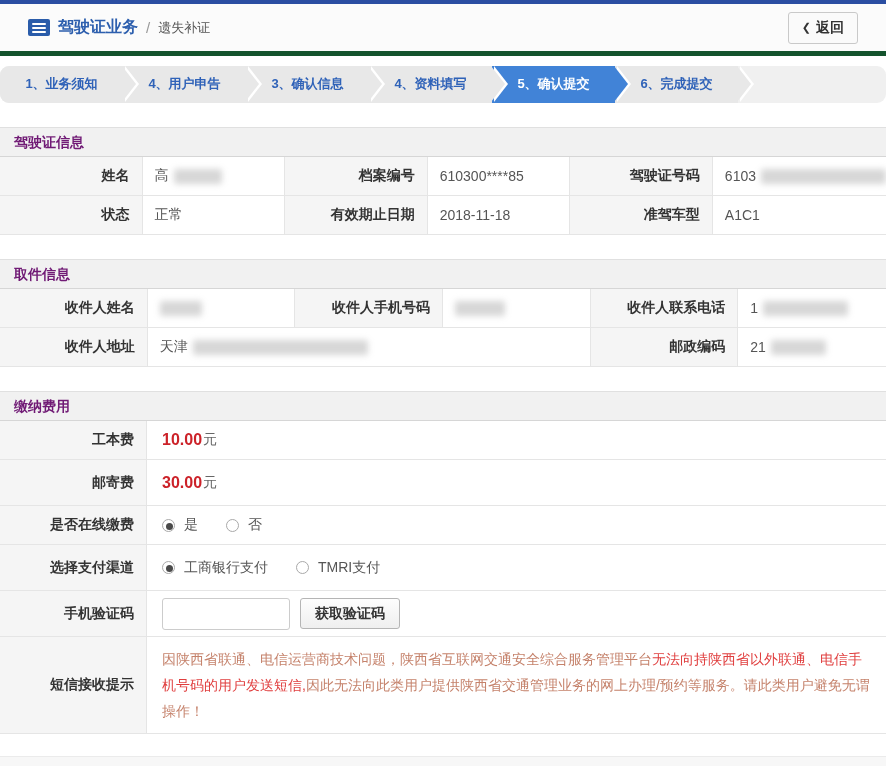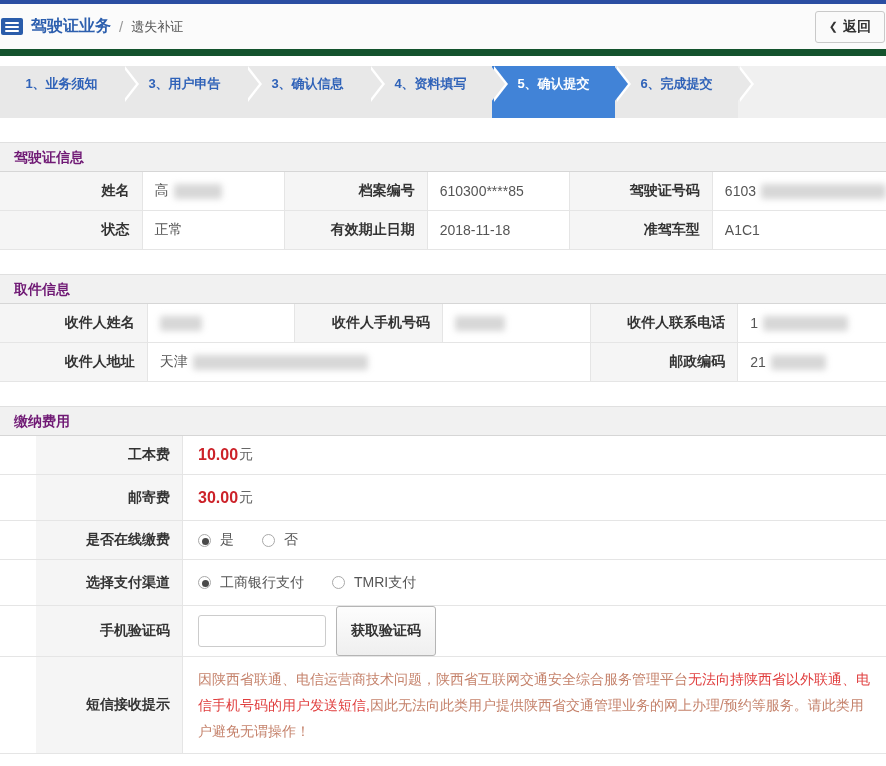--- a/index.html
+++ b/index.html
@@ -1,37 +1,37 @@
 <!DOCTYPE html>
 <html><head>
 <meta charset="utf-8">
 <style>
   * { box-sizing: border-box; }
   body { margin:0; width:886px; background:#fff; color:#333;
          font-family:"Liberation Sans", sans-serif; font-size:14px; }
   .topbar { height:4px; background:#2b4ea2; }
 
   
-  .hdr { height:52px; background:#fbfbfb; border-bottom:7px solid #14532d;
-         display:flex; align-items:center; justify-content:space-between; padding:0 1px; }
+  .hdr { height:52px; background:#fbfbfb; border-bottom:5px solid #14532d;
+         display:flex; align-items:center; justify-content:space-between; padding:0 28px; }
   .hdr-left { display:flex; align-items:center; gap:8px; }
   .doc-icon { width:22px; height:17px; background:#2a5caa; border-radius:2px;
               display:inline-flex; flex-direction:column; justify-content:center;
               gap:2px; padding:3px 4px; }
   .doc-icon i { display:block; height:2px; background:#fff; border-radius:1px; }
   .hdr-title { color:#2d5fae; font-size:16px; font-weight:bold; }
   .hdr-divider { color:#999; font-size:15px; }
   .hdr-sub { color:#555; font-size:13px; }
   .back-btn { background:#fafafa; border:1px solid #c9c9c9; border-radius:3px;
               padding:6px 13px; font-size:14px; color:#333; display:flex;
               align-items:center; gap:5px; cursor:pointer; font-weight:bold; }
   .back-chev { font-size:11px; font-weight:normal; }
 
   
-  .steps { display:flex; background:#f0f0f0; height:52px; margin-top:10px; overflow:hidden; }
+  .steps { display:flex; background:#f0f0f0; height:37px; margin-top:10px; overflow:hidden;border-radius:9px; }
   .step { position:relative; flex:0 0 123px; text-align:center; line-height:36px;
           background:#e8e8e8; color:#2f62b8; font-weight:bold; font-size:13px; }
   .step::before { content:""; position:absolute; top:0; right:-16px;
       border-top:18px solid transparent; border-bottom:18px solid transparent;
       border-left:14px solid #fff; z-index:1; }
   .step::after { content:""; position:absolute; top:0; right:-13px;
       border-top:18px solid transparent; border-bottom:18px solid transparent;
       border-left:14px solid #e8e8e8; z-index:2; }
   .step:nth-child(1){z-index:6}.step:nth-child(2){z-index:5}.step:nth-child(3){z-index:4}
   .step:nth-child(4){z-index:3}.step:nth-child(5){z-index:2}.step:nth-child(6){z-index:1}
@@ -49,36 +49,36 @@
   .lbl { background:#f5f5f5; justify-content:flex-end; padding-right:12px;
          font-weight:bold; color:#333; border-right:1px solid #e5e5e5; }
   .val { background:#fff; padding-left:12px; color:#555; }
   .val:not(.noR){ border-right:1px solid #e5e5e5; }
   .span3 { grid-column: span 3; }
 
   
   .prow { display:flex; border-bottom:1px solid #e5e5e5; min-height:39px; }
   .plbl { flex:0 0 147px; background:#f5f5f5; border-right:1px solid #e5e5e5;
           display:flex; align-items:center; justify-content:flex-end;
-          padding-right:12px; font-weight:bold; color:#333;margin-left:36px; }
+          padding-right:12px; font-weight:bold; color:#333; }
   .pval { flex:1; display:flex; align-items:center; padding-left:15px; background:#fff; }
   .prow.tall { min-height:46px; }
   .fee { color:#cc2229; font-weight:bold; font-size:16px; }
   .unit { color:#666; font-size:14px; margin-left:1px; }
 
   .radio { display:flex; align-items:center; gap:9px; margin-right:28px;
            color:#555; cursor:pointer; }
   .rb { width:13px; height:13px; border:1px solid #a9a9a9; border-radius:50%;
         background:#fff; position:relative; display:inline-block; }
   .rb.checked::after { content:""; position:absolute; left:3px; top:3px;
         width:7px; height:7px; background:#4a4a4a; border-radius:50%; }
 
   .code-input { width:128px; height:32px; border:1px solid #ccc; border-radius:3px;
                 padding:0 8px; font-size:14px; }
-  .code-btn { margin-left:10px; height:50px; padding:0 14px;
+  .code-btn { margin-left:10px; height:31px; padding:0 14px;
               background:linear-gradient(#fdfdfd,#efefef); border:1px solid #b5b5b5;
               border-radius:3px; font-weight:bold; font-size:14px; color:#333; cursor:pointer; }
 
   .notice { line-height:26px; font-size:14px; color:#c5826b; padding:9px 16px 9px 0; display:block; }
   .notice .em { color:#e03e3e; }
   .prow.notice-row .pval { align-items:flex-end; }
 
   
   .blur { display:inline-block; height:15px; background:#d7d7d7; border-radius:2px;
           filter:blur(3px); margin-left:5px; vertical-align:middle; }
@@ -108,21 +108,21 @@
       <span class="hdr-sub">遗失补证</span>
     </div>
     <button class="back-btn">
       <span class="back-chev">❮</span>
       <span>返回</span>
     </button>
   </div>
 
   <div class="steps">
     <div class="step"><span>1、业务须知</span></div>
-    <div class="step"><span>3、用户申告</span></div>
+    <div class="step"><span>4、用户申告</span></div>
     <div class="step"><span>3、确认信息</span></div>
     <div class="step"><span>4、资料填写</span></div>
     <div class="step active"><span>5、确认提交</span></div>
     <div class="step"><span>6、完成提交</span></div>
   </div>
 
   <div class="section">
     <div class="sec-title">驾驶证信息</div>
     <div class="grid6">
       <div class="cell lbl">姓名</div>

